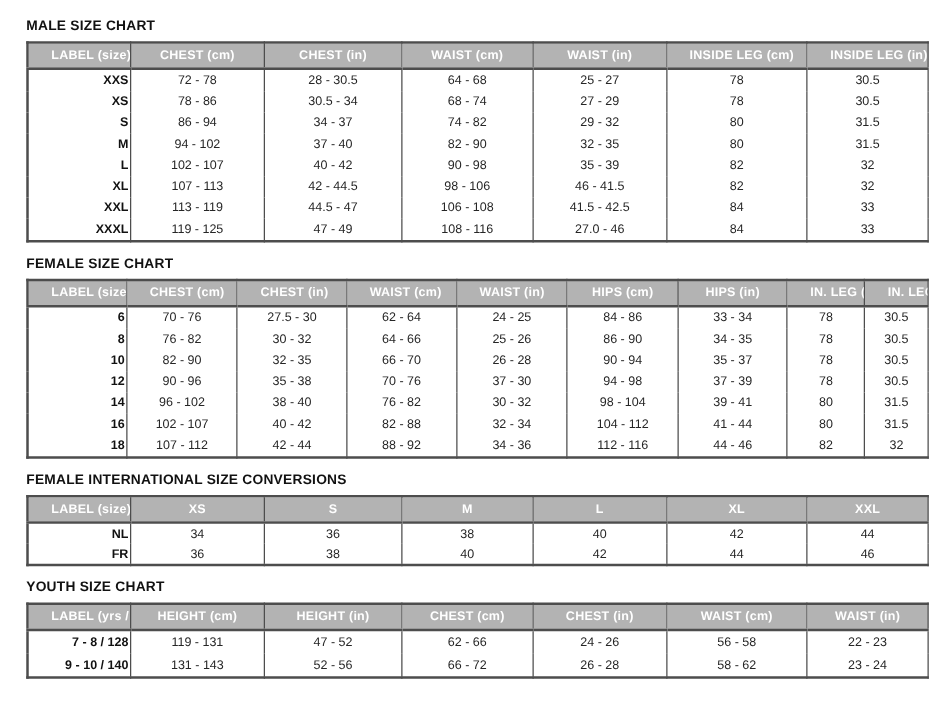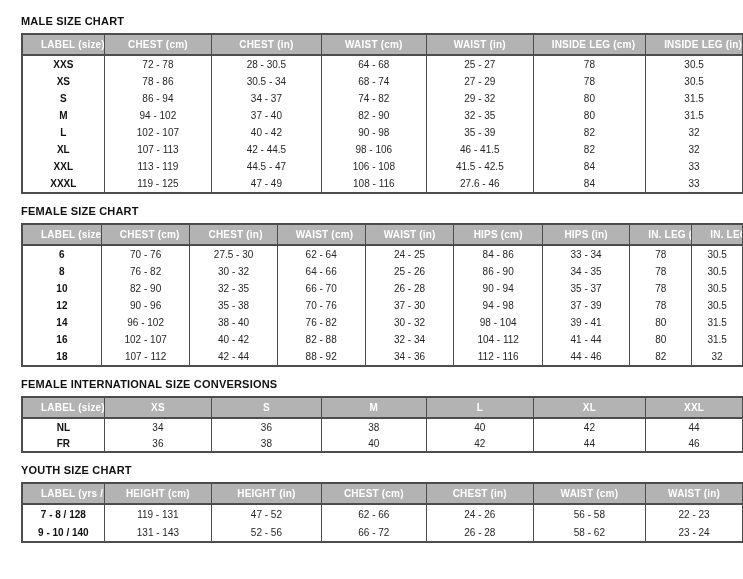--- a/index.html
+++ b/index.html
@@ -58,20 +58,21 @@
     border-left: 1.5px solid #4d4d4d;
     border-right: 1.5px solid #4d4d4d;
     border-top: none;
     border-bottom: none;
     white-space: nowrap;
     overflow: hidden;
   }
   table.size-table td.row-label {
     font-weight: 700;
     color: #111111;
+    text-align: right;
   }
   table.t-conv td { height: 16px; }
   table.t-youth td { height: 18px; }
 </style>
 </head>
 <body>
 
 <div class="page">
 
   <section class="chart-section">
@@ -159,21 +160,21 @@
             <td>106 - 108</td>
             <td>41.5 - 42.5</td>
             <td>84</td>
             <td>33</td>
           </tr>
           <tr>
             <td class="row-label">XXXL</td>
             <td>119 - 125</td>
             <td>47 - 49</td>
             <td>108 - 116</td>
-            <td>27.6 - 46</td>
+            <td>27.0 - 46</td>
             <td>84</td>
             <td>33</td>
           </tr>
         </tbody>
       </table>
   </section>
 
   <section class="chart-section">
     <h2 class="section-title">FEMALE SIZE CHART</h2>
     <table class="size-table t-female">

